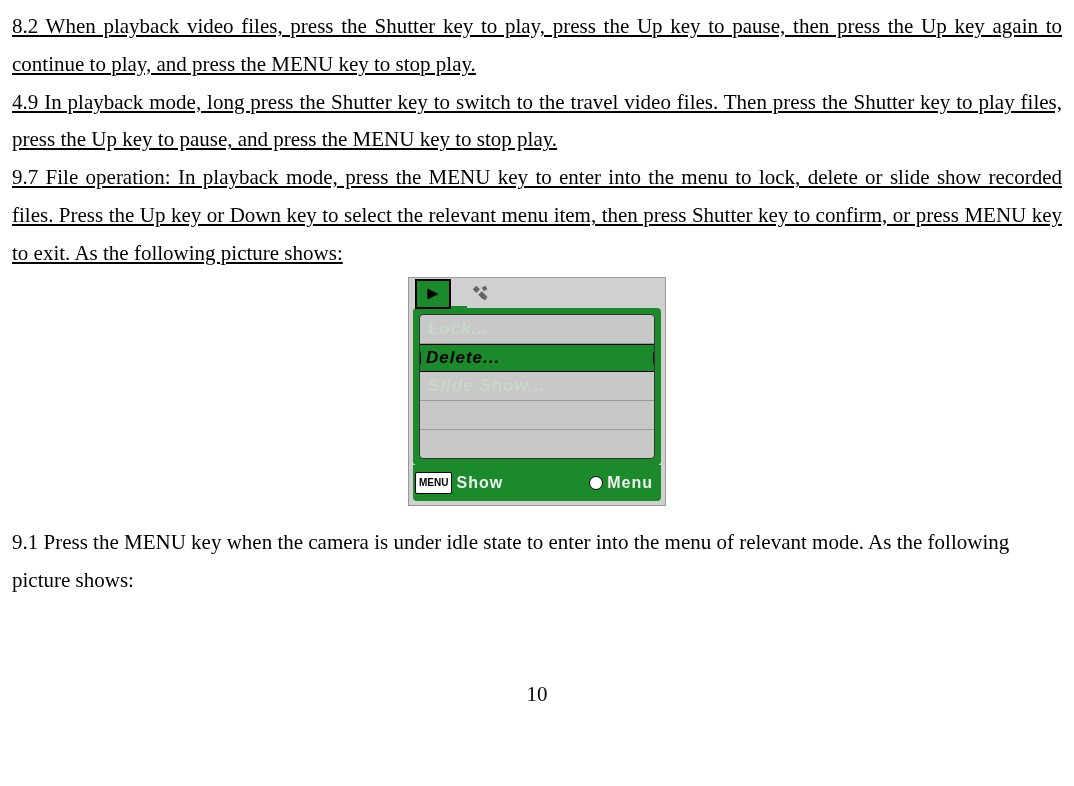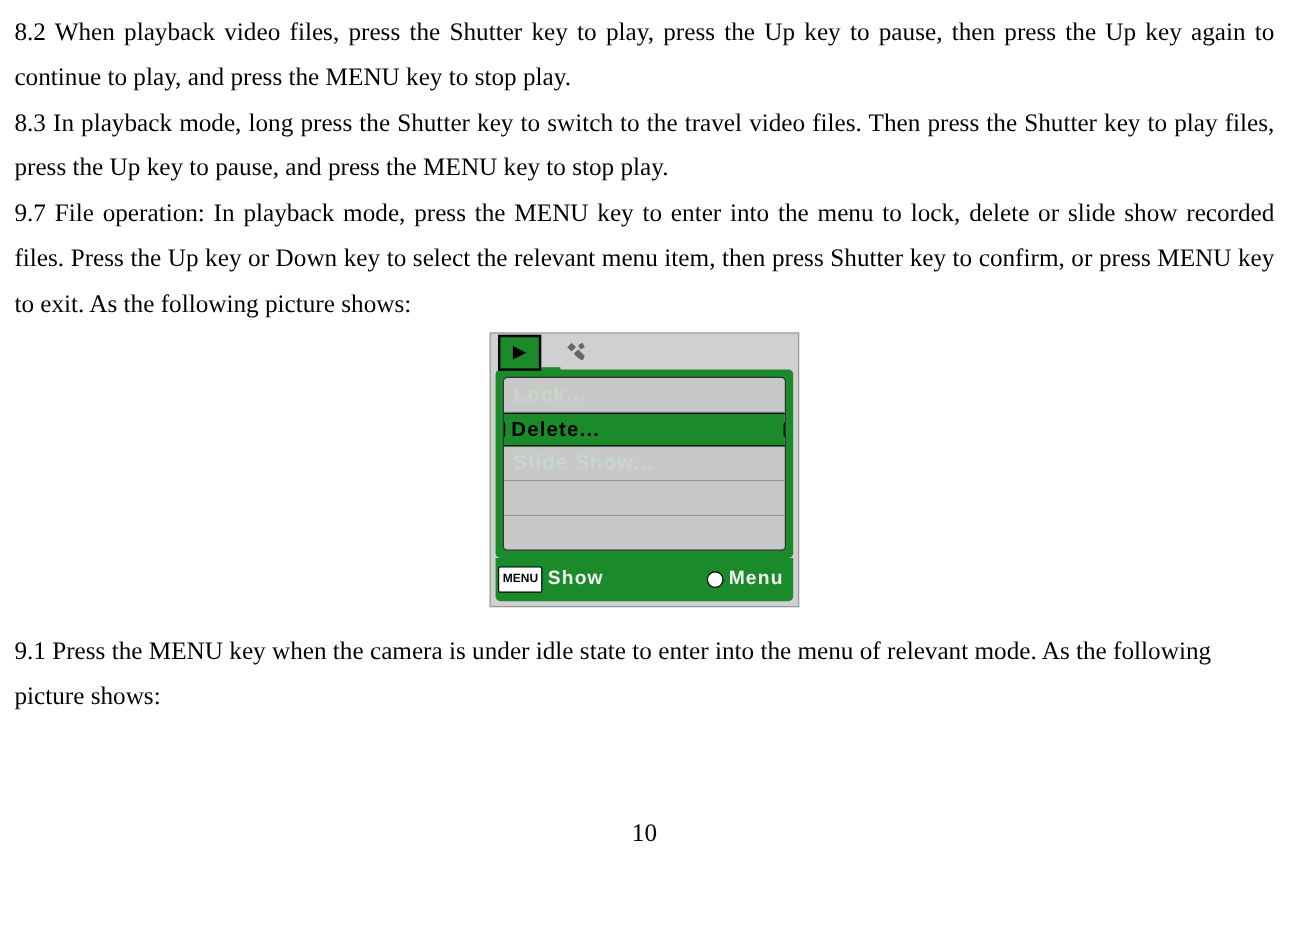--- a/index.html
+++ b/index.html
@@ -9,20 +9,21 @@
       margin: 0;
       padding: 8px 12px 20px 12px;
       color: #000;
       background: #fff;
       width: 1074px;
       box-sizing: border-box;
     }
     .justified {
       text-align: justify;
       margin: 0;
+      text-decoration: underline;
     }
     .normal {
       text-align: left;
       margin: 0;
     }
     .heading {
       font-weight: bold;
       margin: 0;
       display: inline;
     }
@@ -77,20 +78,21 @@
       width: 52px;
       height: 6px;
       background: #1a8a2a;
       z-index: 1;
     }
     .menu-panel {
       background: #1a8a2a;
       margin: 0 4px;
       padding: 6px 6px 6px 6px;
       border-radius: 4px;
+      font-style: italic;
     }
     .menu-list {
       background: #c8c8c8;
       border-radius: 4px;
       overflow: hidden;
       border: 1px solid #333;
     }
     .menu-item {
       height: 28px;
       line-height: 28px;
@@ -182,21 +184,21 @@
       margin-top: 76px;
     }
     .after-heading {
       margin-top: 14px;
     }
   </style>
 </head>
 <body>
 
 <p class="justified">8.2 When playback video files, press the Shutter key to play, press the Up key to pause, then press the Up key again to continue to play, and press the MENU key to stop play.</p>
-<p class="justified">8.3 In playback mode, long press the Shutter key to switch to the travel video files. Then press the Shutter key to play files, press the Up key to pause, and press the MENU key to stop play.</p>
+<p class="justified">4.9 In playback mode, long press the Shutter key to switch to the travel video files. Then press the Shutter key to play files, press the Up key to pause, and press the MENU key to stop play.</p>
 <p class="justified">9.7 File operation: In playback mode, press the MENU key to enter into the menu to lock, delete or slide show recorded files. Press the Up key or Down key to select the relevant menu item, then press Shutter key to confirm, or press MENU key to exit. As the following picture shows:</p>
 
 <div class="heading-row">
   <div class="heading-center">
     <div class="menu-container">
       <div class="menu-box">
         <div class="menu-tabs">
           <div class="tab-play">
             <svg viewBox="0 0 10 10">
                 <polygon points="1,1 9,5 1,9" fill="#000"></polygon>

